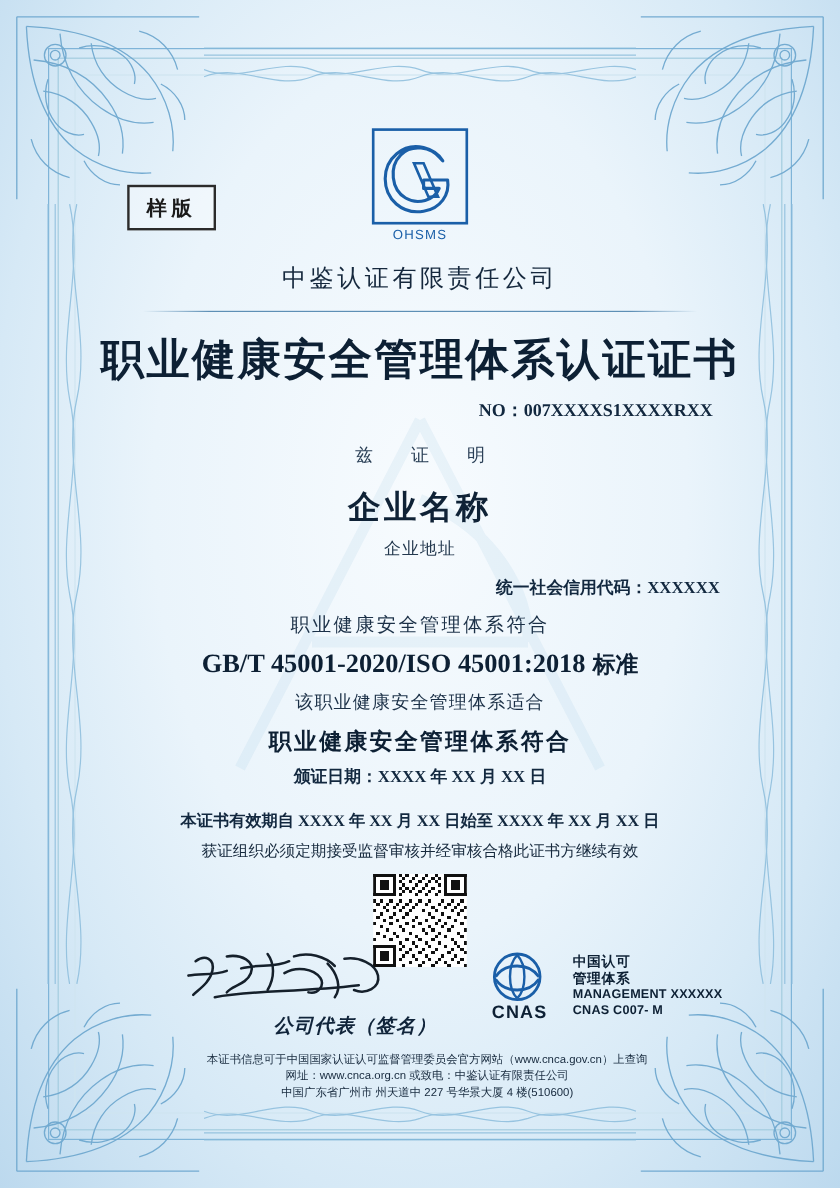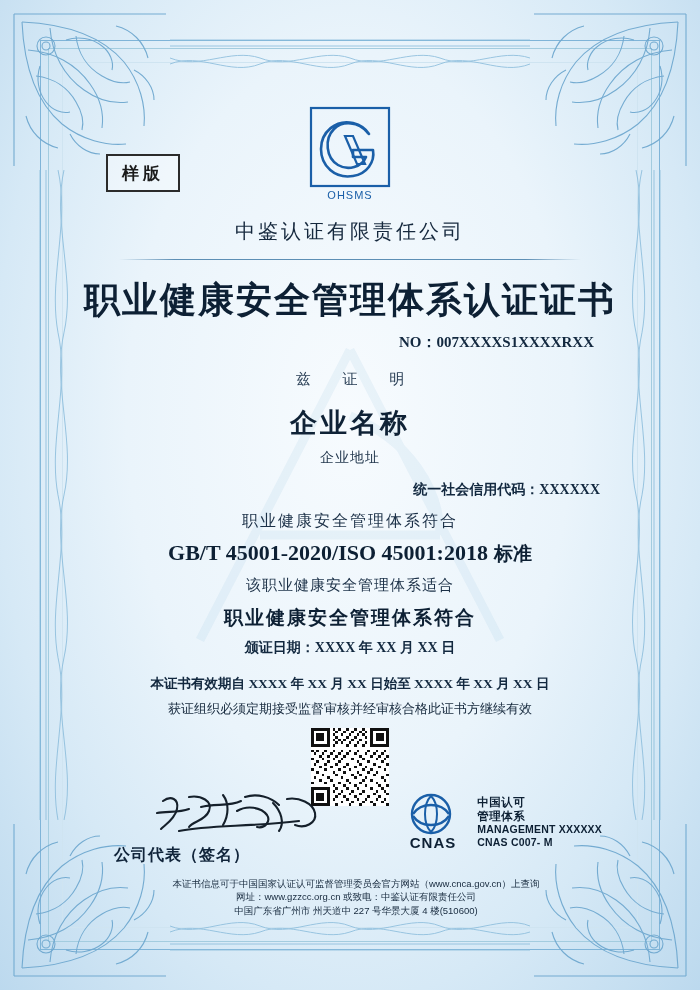--- a/index.html
+++ b/index.html
@@ -261,21 +261,22 @@
     left: 0;
     right: 0;
     bottom: 54px;
     height: 110px;
   }
   .signature-block {
     position: absolute;
     left: 44px;
     bottom: 0;
     width: 250px;
-    text-align: left;
+    text-align: right;
+    font-style: italic;
   }
   .signature-mark {
     width: 180px;
     height: 54px;
     margin: 0 auto;
   }
   .signature-mark svg { width: 100%; height: 100%; display: block; }
   .signature-label {
     margin-top: 6px;
     font-size: 16px;
@@ -743,18 +744,18 @@
           <div class="cnas-cn">中国认可</div>
           <div class="cnas-cn">管理体系</div>
           <div class="cnas-en">MANAGEMENT XXXXXX</div>
           <div class="cnas-en">CNAS C007- M</div>
         </div>
       </div>
     </div>
 
     <div class="footer">
       <div>本证书信息可于中国国家认证认可监督管理委员会官方网站（www.cnca.gov.cn）上查询</div>
-      <div>网址：www.gzzcc.org.cn  或致电：中鉴认证有限责任公司</div>
+      <div>网址：www.cnca.org.cn  或致电：中鉴认证有限责任公司</div>
       <div>中国广东省广州市 州天道中 227 号华景大厦 4 楼(510600)</div>
     </div>
 
   </div>
 </div>
 
 </body></html>

